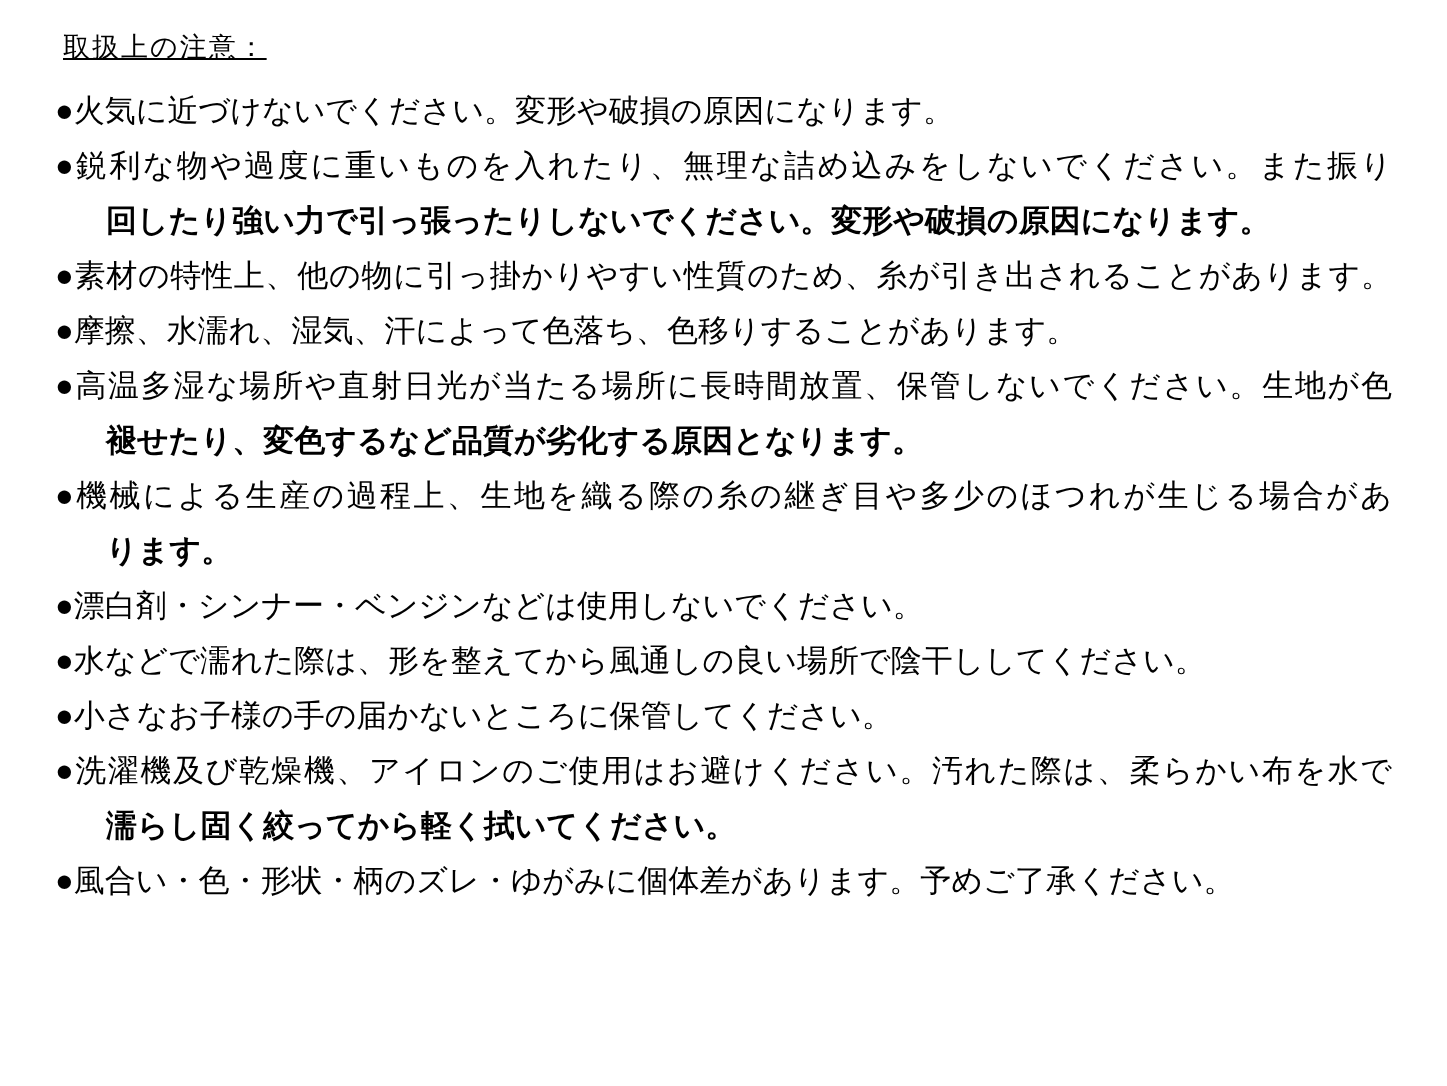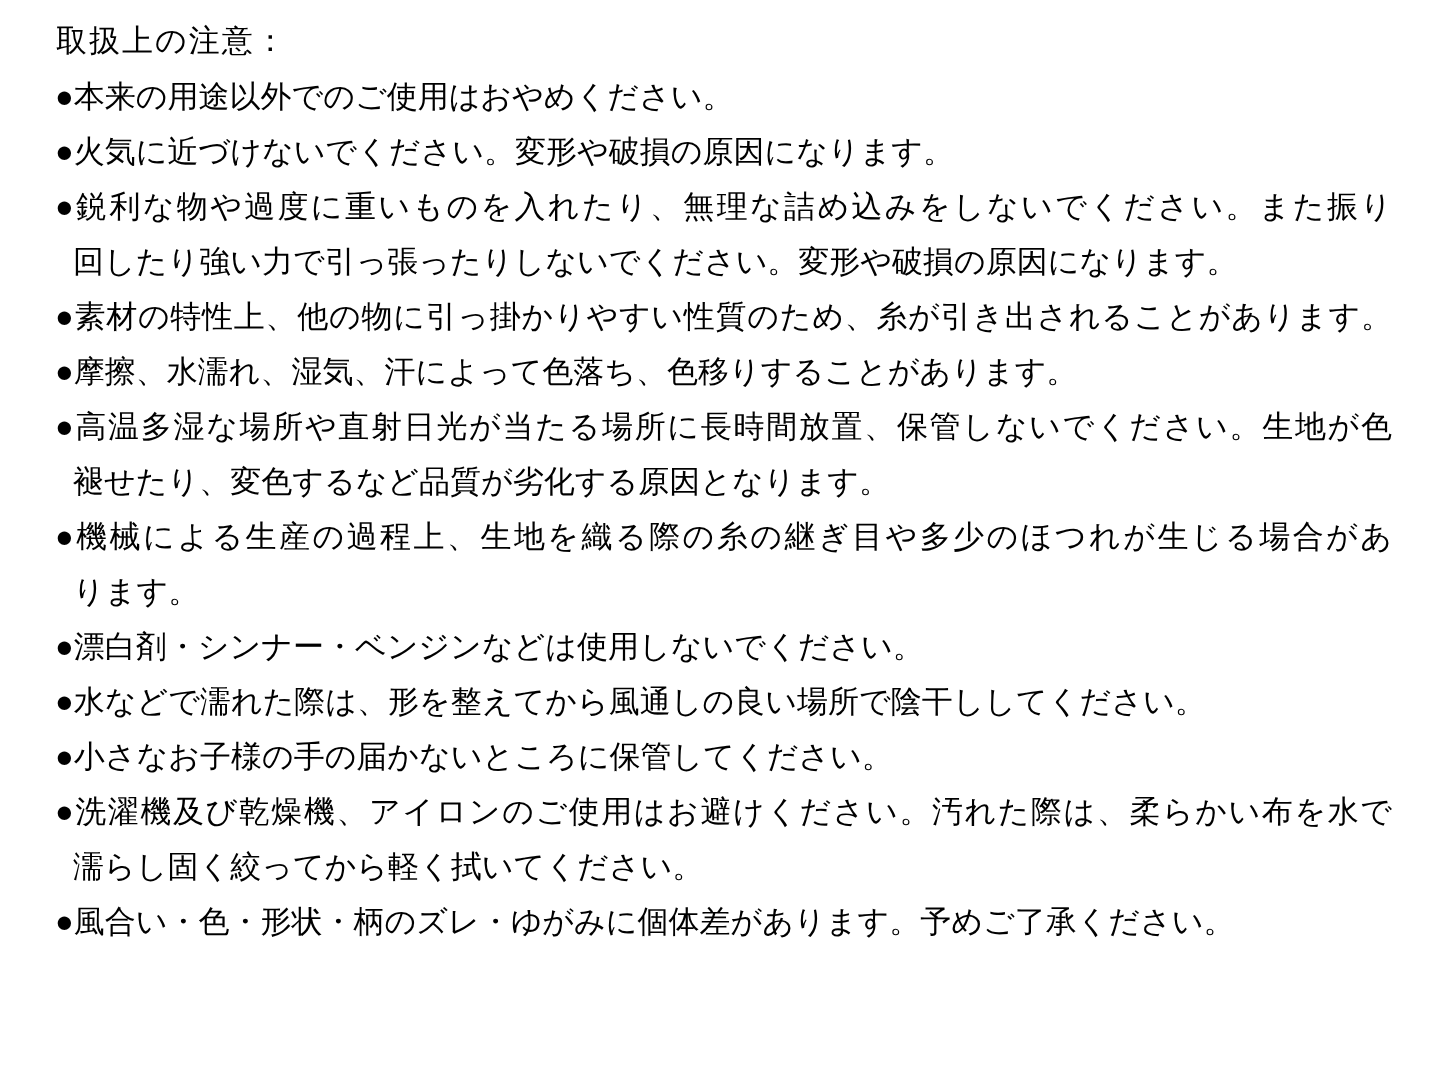--- a/index.html
+++ b/index.html
@@ -13,62 +13,61 @@
     height: 1086px;
     box-sizing: border-box;
     padding: 12px 55px 0 55px;
     background: #ffffff;
     font-family: "Liberation Serif", "DejaVu Serif", serif;
     font-size: 31px;
     color: #000000;
     overflow: hidden;
   }
   .doc-title {
-    margin: 1px;
-    font-size: 31px;
+    margin: 8px;
+    font-size: 27px;
     font-weight: normal;
     line-height: 55px;
     white-space: nowrap;
     letter-spacing: 2px;
+    text-decoration: underline;
   }
   .item {
     margin: 0;
     padding: 0;
   }
   .line {
     display: block;
     line-height: 55px;
     white-space: nowrap;
   }
   
   .line.fill {
     white-space: normal;
     text-align: justify;
     text-align-last: justify;
     -moz-text-align-last: justify;
     text-justify: inter-character;
   }
   
   .line.cont {
-    margin-left: 18px;
+    margin-left: 51px;
+    font-weight: bold;
   }
   .bullet {
     display: inline;
   }
 </style>
 </head>
 <body>
 
 <div class="page">
 
   <h1 class="doc-title">取扱上の注意：</h1>
 
-  <p class="item">
-    <span class="line"><span class="bullet">●</span><span>本来の用途以外でのご使用はおやめください。</span></span>
-  </p>
 
   <p class="item">
     <span class="line"><span class="bullet">●</span><span>火気に近づけないでください。変形や破損の原因になります。</span></span>
   </p>
 
   <p class="item">
     <span class="line fill"><span class="bullet">●</span><span>鋭利な物や過度に重いものを入れたり、無理な詰め込みをしないでください。また振り</span></span>
     <span class="line cont">回したり強い力で引っ張ったりしないでください。変形や破損の原因になります。</span>
   </p>
 

